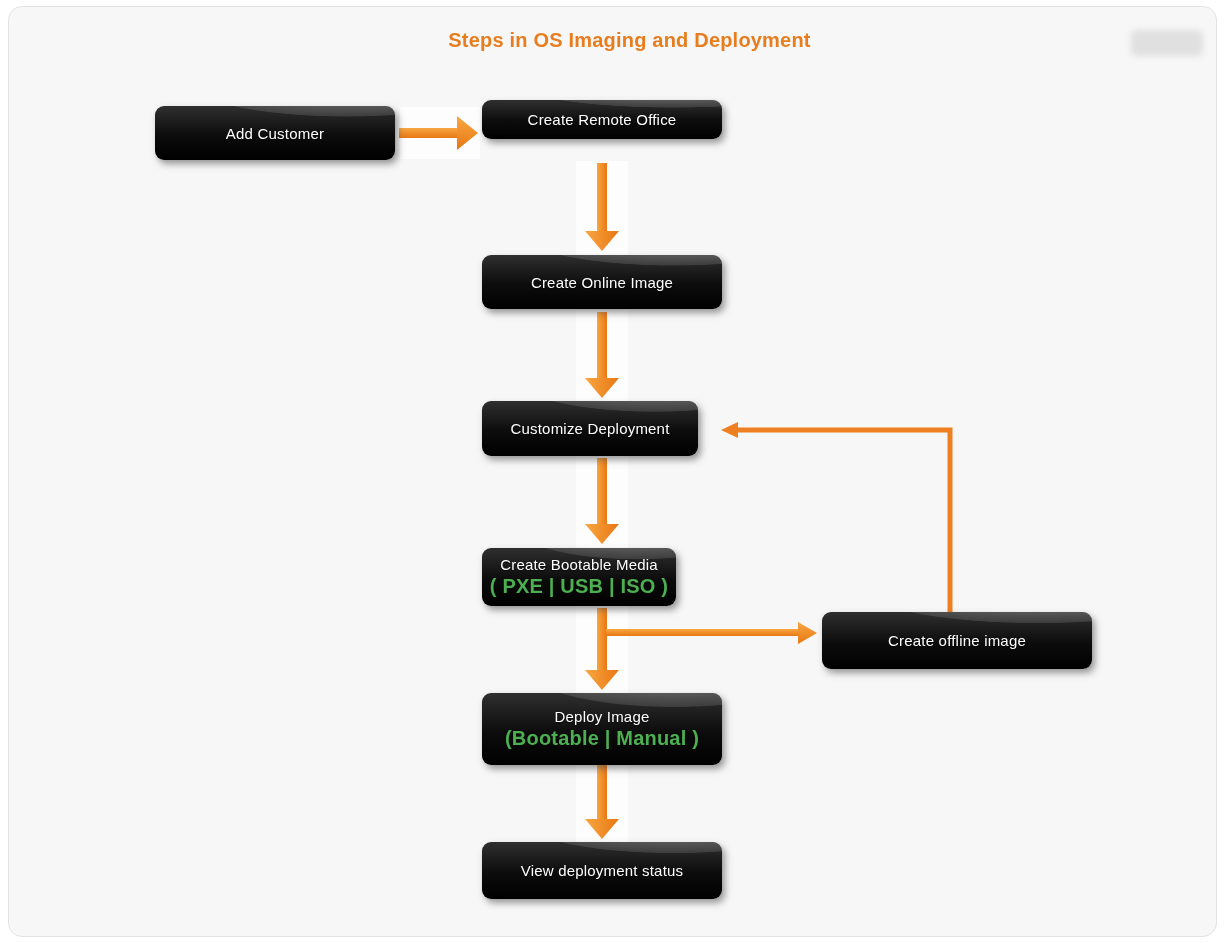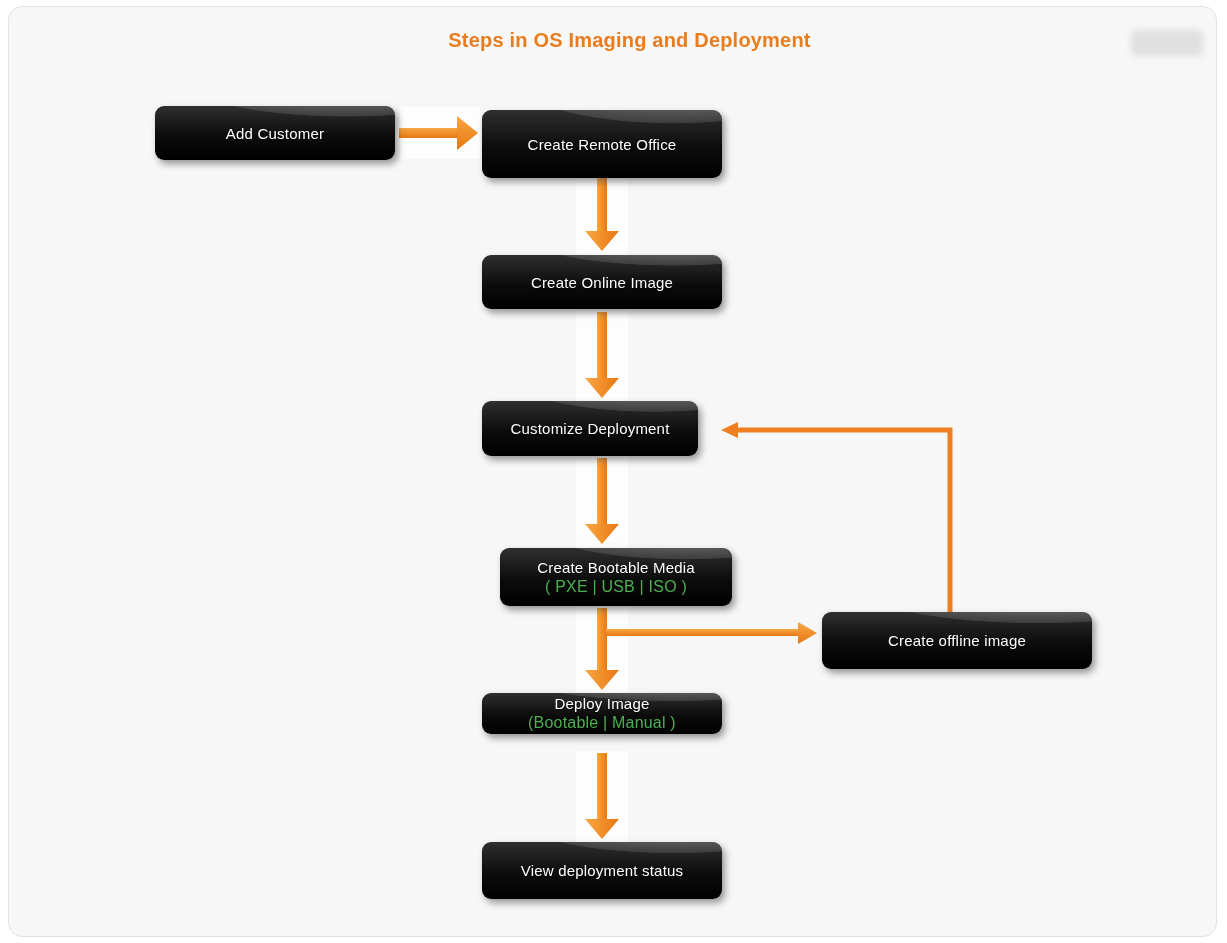--- a/index.html
+++ b/index.html
@@ -16,22 +16,22 @@
     display:flex;flex-direction:column;align-items:center;justify-content:center;
     text-align:center;cursor:pointer;
     background:linear-gradient(180deg,#2f2f2f 0%,#0c0c0c 55%,#000000 100%);
     box-shadow:3px 4px 7px rgba(70,70,70,0.55);
     overflow:hidden;}
   .node::before{content:"";position:absolute;inset:0;border-radius:inherit;pointer-events:none;
     background:radial-gradient(135% 125% at 80% -40%,
       rgba(255,255,255,0.36) 0%, rgba(255,255,255,0.12) 47%, rgba(255,255,255,0) 48%);}
   .node-label{position:relative;z-index:1;font-size:15px;letter-spacing:.2px;
     text-shadow:0 1px 1px rgba(0,0,0,.6);}
-  .node-sublabel{position:relative;z-index:1;font-size:16px;margin-top:2px;
-    color:#4caf50;letter-spacing:.2px;}
+  .node-sublabel{position:relative;z-index:1;font-size:20px;margin-top:2px;
+    color:#4caf50;letter-spacing:.2px;font-weight:bold;}
   svg.arrow{position:absolute;overflow:visible;}
 </style>
 </head>
 <body>
 
 <div class="page">
   <div class="card"></div>
 
   <div class="title">Steps in OS Imaging and Deployment</div>
 
@@ -90,42 +90,42 @@
 
   <svg class="arrow" style="left:714px;top:418px" width="246" height="200">
     <path d="M 236 194 L 236 12 L 24 12" fill="none" stroke="#ee8021" stroke-width="5"></path>
     <polygon points="24,4 24,20 7,12" fill="#ee8021"></polygon>
   </svg>
 
   <div class="node" style="left:155px;top:106px;width:240px;height:54px">
     <span class="node-label">Add Customer</span>
   </div>
 
-  <div class="node" style="left:482px;top:110px;width:240px;height:68px">
+  <div class="node" style="left:482px;top:100px;width:240px;height:39px">
     <span class="node-label">Create Remote Office</span>
   </div>
 
   <div class="node" style="left:482px;top:255px;width:240px;height:54px">
     <span class="node-label">Create Online Image</span>
   </div>
 
   <div class="node" style="left:482px;top:401px;width:216px;height:55px">
     <span class="node-label">Customize Deployment</span>
   </div>
 
-  <div class="node" style="left:500px;top:548px;width:232px;height:58px">
+  <div class="node" style="left:482px;top:548px;width:194px;height:58px">
     <span class="node-label">Create Bootable Media</span>
     <span class="node-sublabel">( PXE | USB | ISO )</span>
   </div>
 
   <div class="node" style="left:822px;top:612px;width:270px;height:57px">
     <span class="node-label">Create offline image</span>
   </div>
 
-  <div class="node" style="left:482px;top:693px;width:240px;height:41px">
+  <div class="node" style="left:482px;top:693px;width:240px;height:72px">
     <span class="node-label">Deploy Image</span>
     <span class="node-sublabel">(Bootable | Manual )</span>
   </div>
 
   <div class="node" style="left:482px;top:842px;width:240px;height:57px">
     <span class="node-label">View deployment status</span>
   </div>
 </div>
 
 </body></html>

